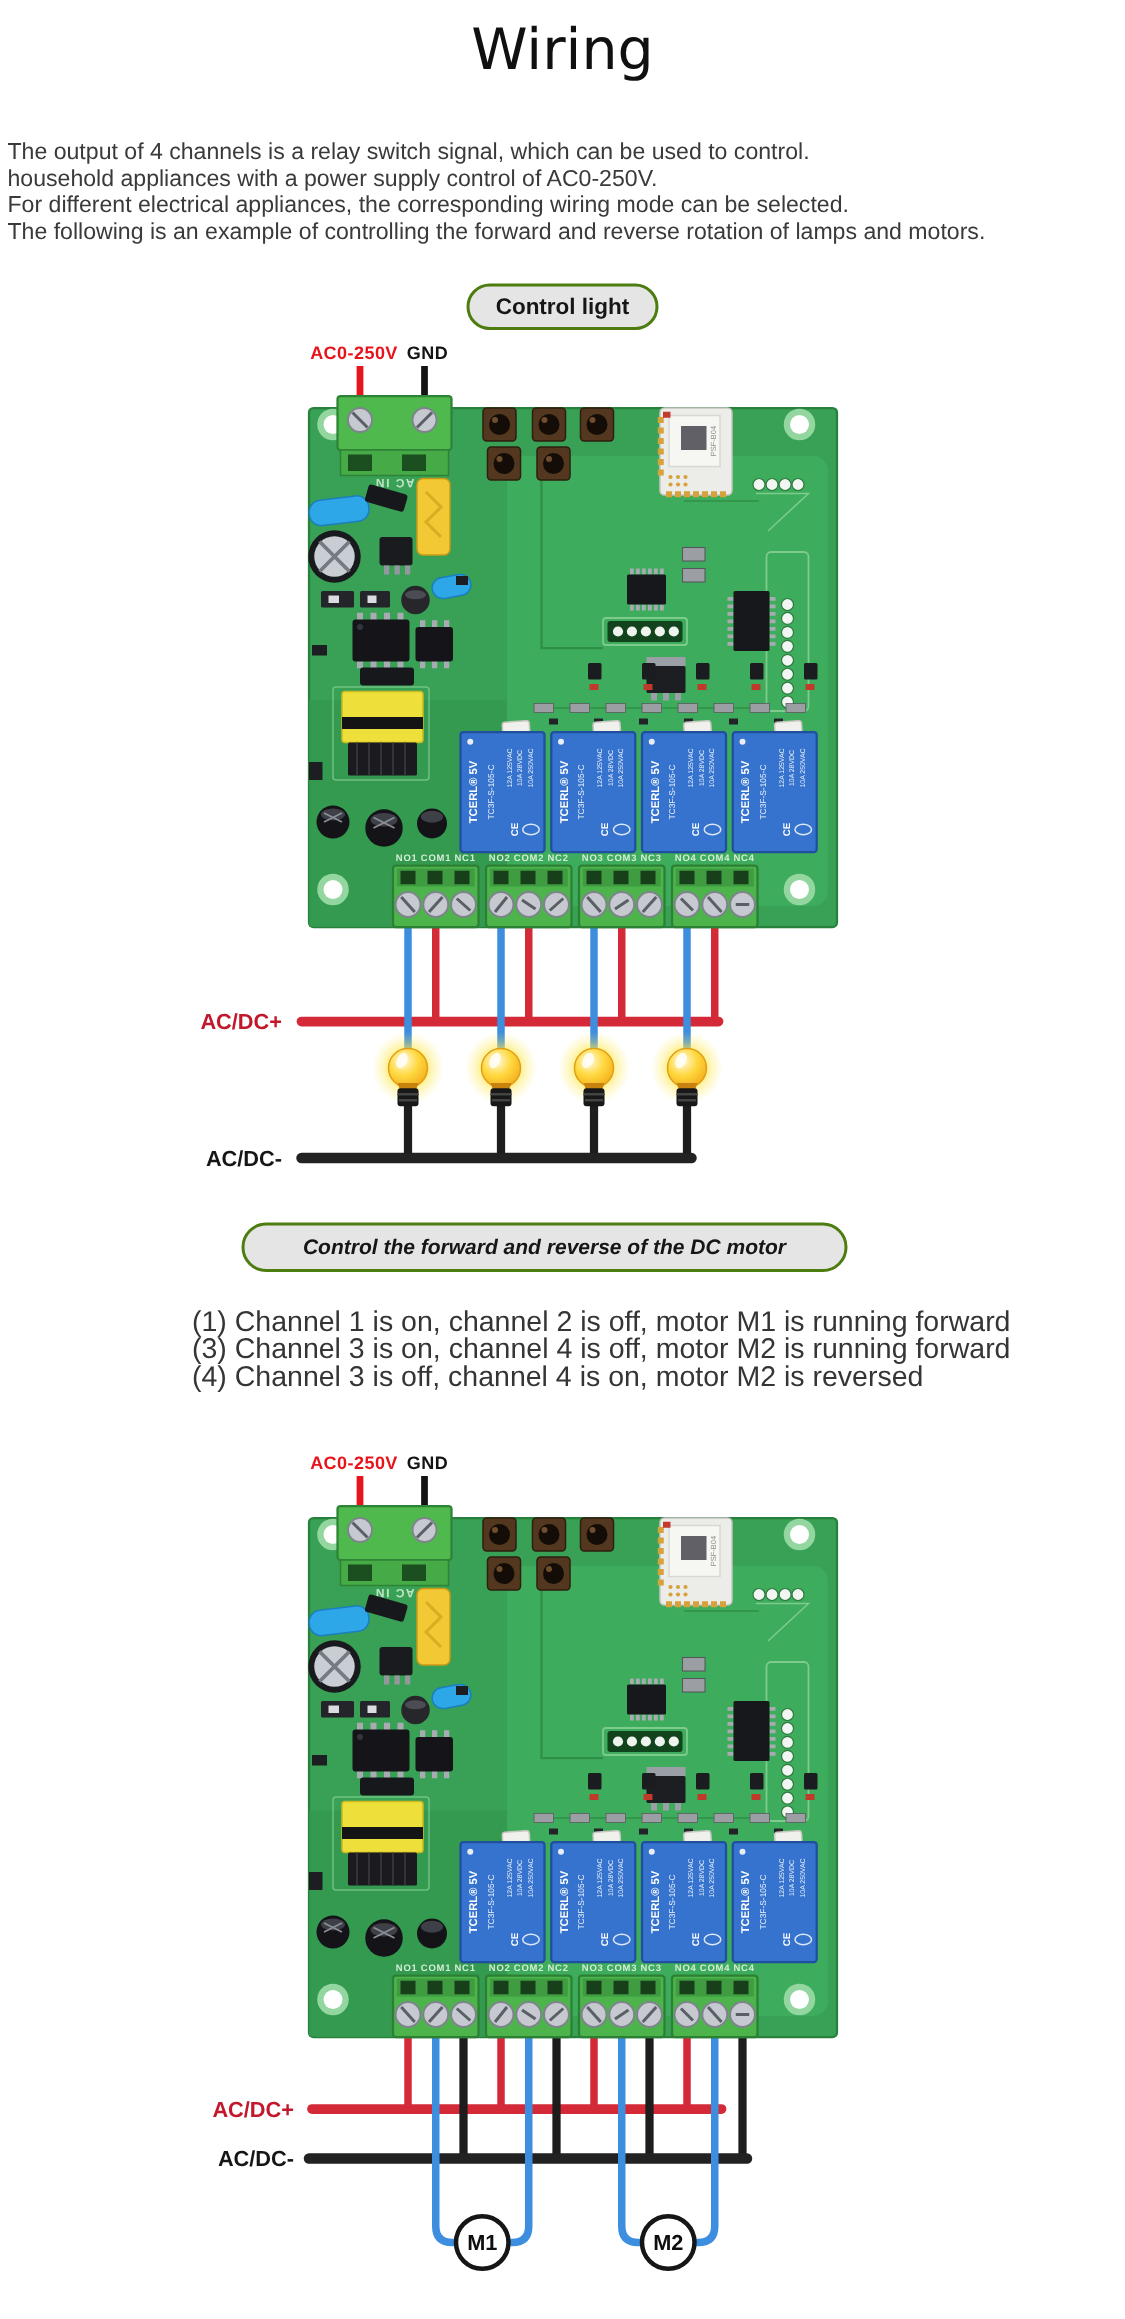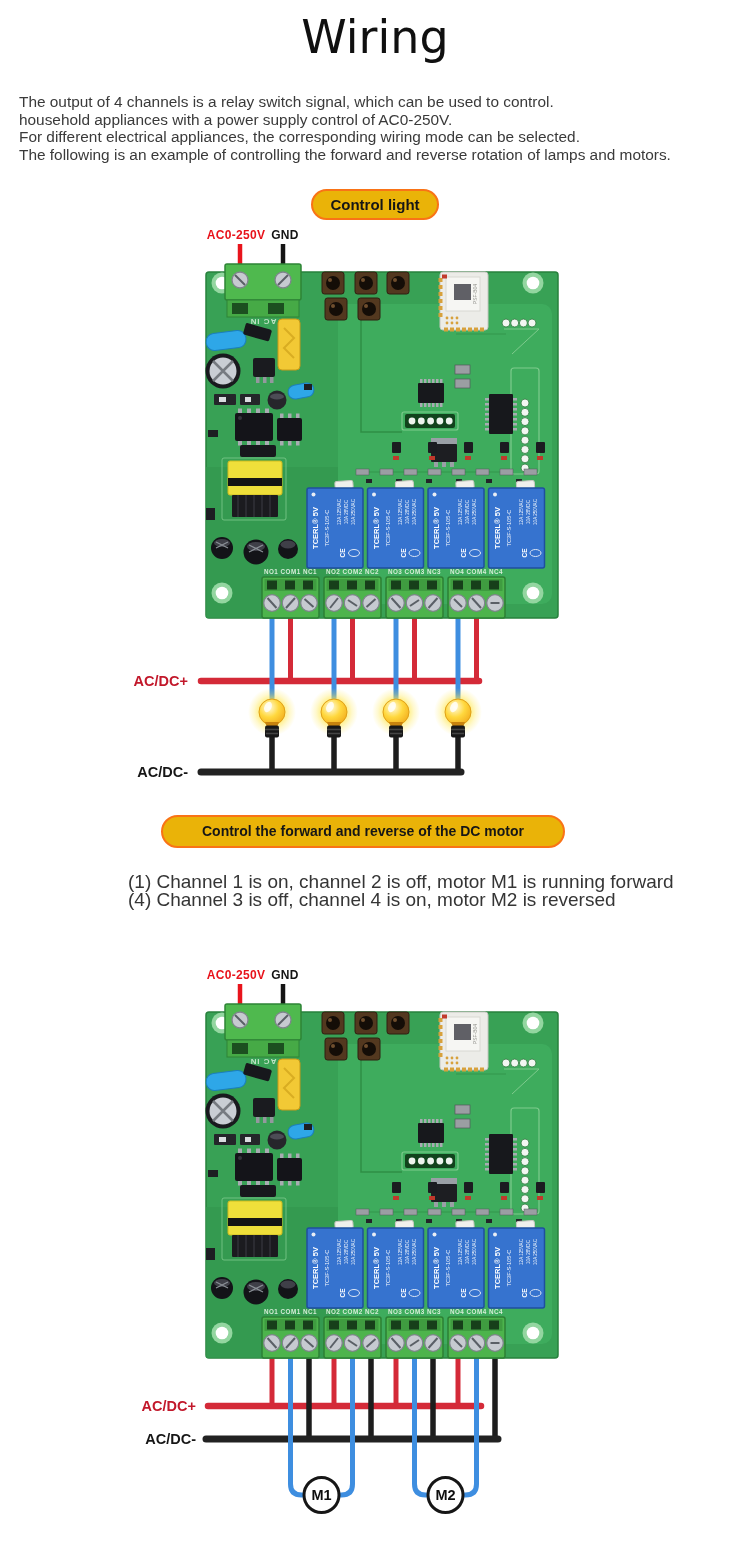--- a/index.html
+++ b/index.html
@@ -1,24 +1,24 @@
 <!DOCTYPE html>
 <html><head>
 <meta charset="utf-8">
 <style>
   html,body{margin:0;padding:0;background:#ffffff;}
   .page{position:relative;width:750px;height:1546px;background:#fff;overflow:hidden;
         font-family:"Liberation Sans",sans-serif;color:#333;}
   .title{position:absolute;top:14px;left:0;width:750px;text-align:center;
-         font-family:"DejaVu Sans",sans-serif;font-size:46px;font-weight:400;color:#101010;line-height:1;}
-  .intro{position:absolute;top:93px;left:19px;font-size:15.4px;line-height:17.5px;color:#3a3a3a;white-space:nowrap;}
-  .pill{position:absolute;border:2px solid #f97316;border-radius:17px;background:#eab308;
+         font-family:"DejaVu Sans",sans-serif;font-size:38px;font-weight:400;color:#101010;line-height:1;}
+  .intro{position:absolute;top:93px;left:5px;font-size:15.4px;line-height:17.5px;color:#3a3a3a;white-space:nowrap;}
+  .pill{position:absolute;border:2px solid #4d7c0f;border-radius:17px;background:#e5e5e5;
         font-weight:bold;color:#161616;text-align:center;white-space:nowrap;}
   .pill-light{top:189px;left:311px;width:124px;line-height:27px;font-size:15px;}
-  .pill-motor{top:815px;left:161px;width:400px;line-height:29px;font-size:14px;}
+  .pill-motor{top:815px;left:161px;width:400px;line-height:29px;font-size:14px;font-style:italic;}
   .steps{position:absolute;top:873px;left:128px;font-size:19px;line-height:18.3px;color:#353535;white-space:nowrap;}
   svg.diagram{position:absolute;top:220px;left:0;}
   svg text{font-family:"Liberation Sans",sans-serif;}
   .t-pwr-ac{font-size:12px;font-weight:bold;fill:#e8131b;letter-spacing:.3px;}
   .t-pwr-gnd{font-size:12px;font-weight:bold;fill:#141414;letter-spacing:.3px;}
   .t-silk{font-size:8px;font-weight:bold;fill:#bfe3c6;letter-spacing:1px;}
   .t-term{font-size:6.3px;font-weight:bold;fill:#d5edd7;letter-spacing:.5px;}
   .t-wifi{font-size:5px;fill:#8f8f89;}
   .r-big{font-size:7.5px;font-weight:bold;fill:#ffffff;}
   .r-md{font-size:5.6px;fill:#eef3fb;}
@@ -48,20 +48,21 @@
     <div>For different electrical appliances, the corresponding wiring mode can be selected.</div>
     <div>The following is an example of controlling the forward and reverse rotation of lamps and motors.</div>
   </div>
 
   <div class="pill pill-light">Control light</div>
 
   <div class="pill pill-motor">Control the forward and reverse of the DC motor</div>
 
   <div class="steps">
     <div>(1) Channel 1 is on, channel 2 is off, motor M1 is running forward</div>
+    <div>(3) Channel 3 is on, channel 4 is off, motor M2 is running forward</div>
     <div>(4) Channel 3 is off, channel 4 is on, motor M2 is reversed</div>
   </div>
 
   <svg class="diagram" width="750" height="1326" viewBox="0 0 750 1326">
     <defs>
       <radialGradient id="glowGrad">
         <stop offset="0" stop-color="#fff3a0" stop-opacity="1"></stop>
         <stop offset="0.38" stop-color="#ffe84f" stop-opacity="0.9"></stop>
         <stop offset="0.75" stop-color="#ffe84f" stop-opacity="0.28"></stop>
         <stop offset="1" stop-color="#ffe84f" stop-opacity="0"></stop>

